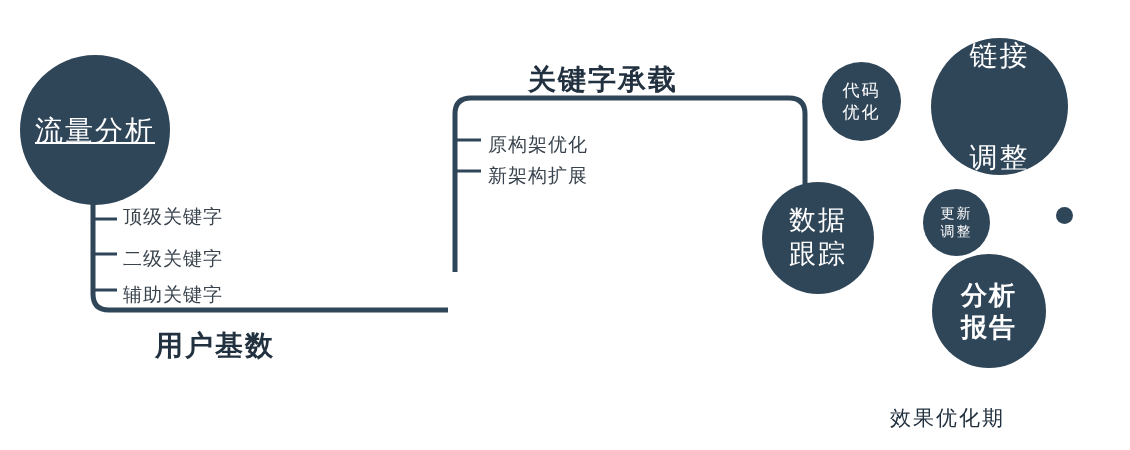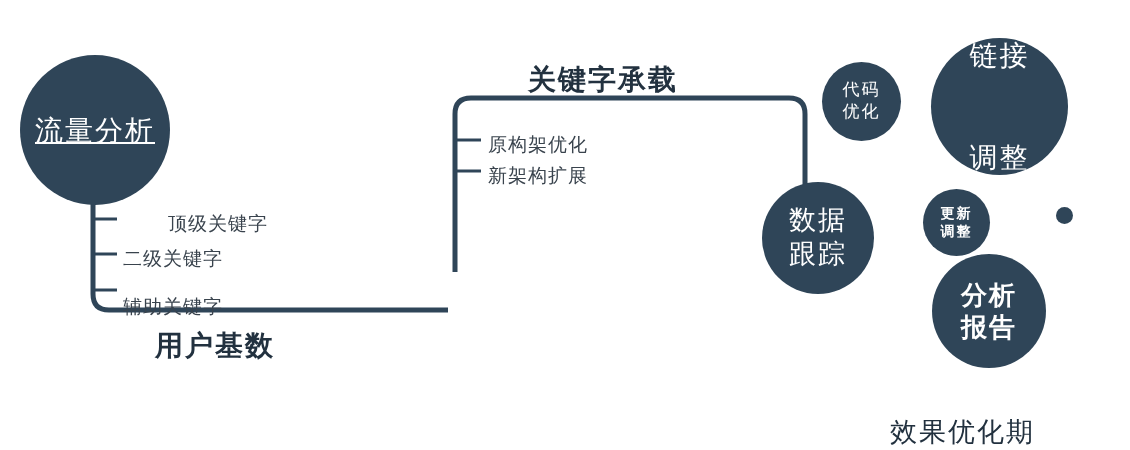--- a/index.html
+++ b/index.html
@@ -37,53 +37,53 @@
     flex-direction:column;
     align-items:center;
     justify-content:center;
     text-align:center;
     line-height:1.25;
     letter-spacing:2px;
   }
   .n-traffic   {left:20px;  top:55px;  width:150px; height:150px; font-size:28px;text-decoration:underline;}
   .n-structure {left:376px; top:204px; width:144px; height:144px; font-size:28px;}
   .n-tracking  {left:762px; top:182px; width:112px; height:112px; font-size:27px;}
-  .n-code      {left:822px; top:62px;  width:79px;  height:79px;  font-size:17px;font-family:Liberation Mono, monospace;}
+  .n-code      {left:822px; top:62px;  width:79px;  height:79px;  font-size:17px;}
   .n-link      {left:931px; top:38px;  width:137px; height:137px; font-size:28px;justify-content:space-between;}
-  .n-update    {left:923px; top:189px; width:67px;  height:67px;  font-size:14px; font-weight:bold;}
+  .n-update    {left:923px; top:189px; width:67px;  height:67px;  font-size:14px; font-weight:normal;}
   .n-dot       {left:1056px;top:207px; width:17px;  height:17px;}
   .n-report    {left:932px; top:254px; width:114px; height:114px; font-size:26px;font-weight:bold;}
   .edge-label{
     position:absolute;
     color:var(--text);
     font-weight:600;
     font-size:28px;
     letter-spacing:2px;
     white-space:nowrap;
   }
   .lbl-user-base{left:155px; top:327px;}
   .lbl-keyword-bearing{left:528px; top:61px;}
   .caption{
     position:absolute;
-    left:890px; top:414px;
+    left:890px; top:404px;
     color:var(--text);
-    font-size:27px;
+    font-size:21px;
     letter-spacing:2px;
     white-space:nowrap;
   }
   .branch-label{
     position:absolute;
     color:var(--subtext);
     font-size:19px;
     letter-spacing:1px;
     white-space:nowrap;
   }
-  .bl-t0{left:123px; top:211px;margin-left:45px;}
+  .bl-t0{left:123px; top:204px;}
   .bl-t1{left:123px; top:246px;}
-  .bl-t2{left:123px; top:282px;margin-top:12px;}
+  .bl-t2{left:123px; top:282px;}
   .bl-s0{left:488px; top:132px;}
   .bl-s1{left:488px; top:163px;}
 </style>
 </head>
 <body>
 
 <div class="canvas">
 
   <svg class="wires" viewBox="0 0 1130 450" aria-hidden="true">
     <path class="edge main" d="M 93 185 L 93 294 Q 93 310 109 310 L 448 310"></path>

